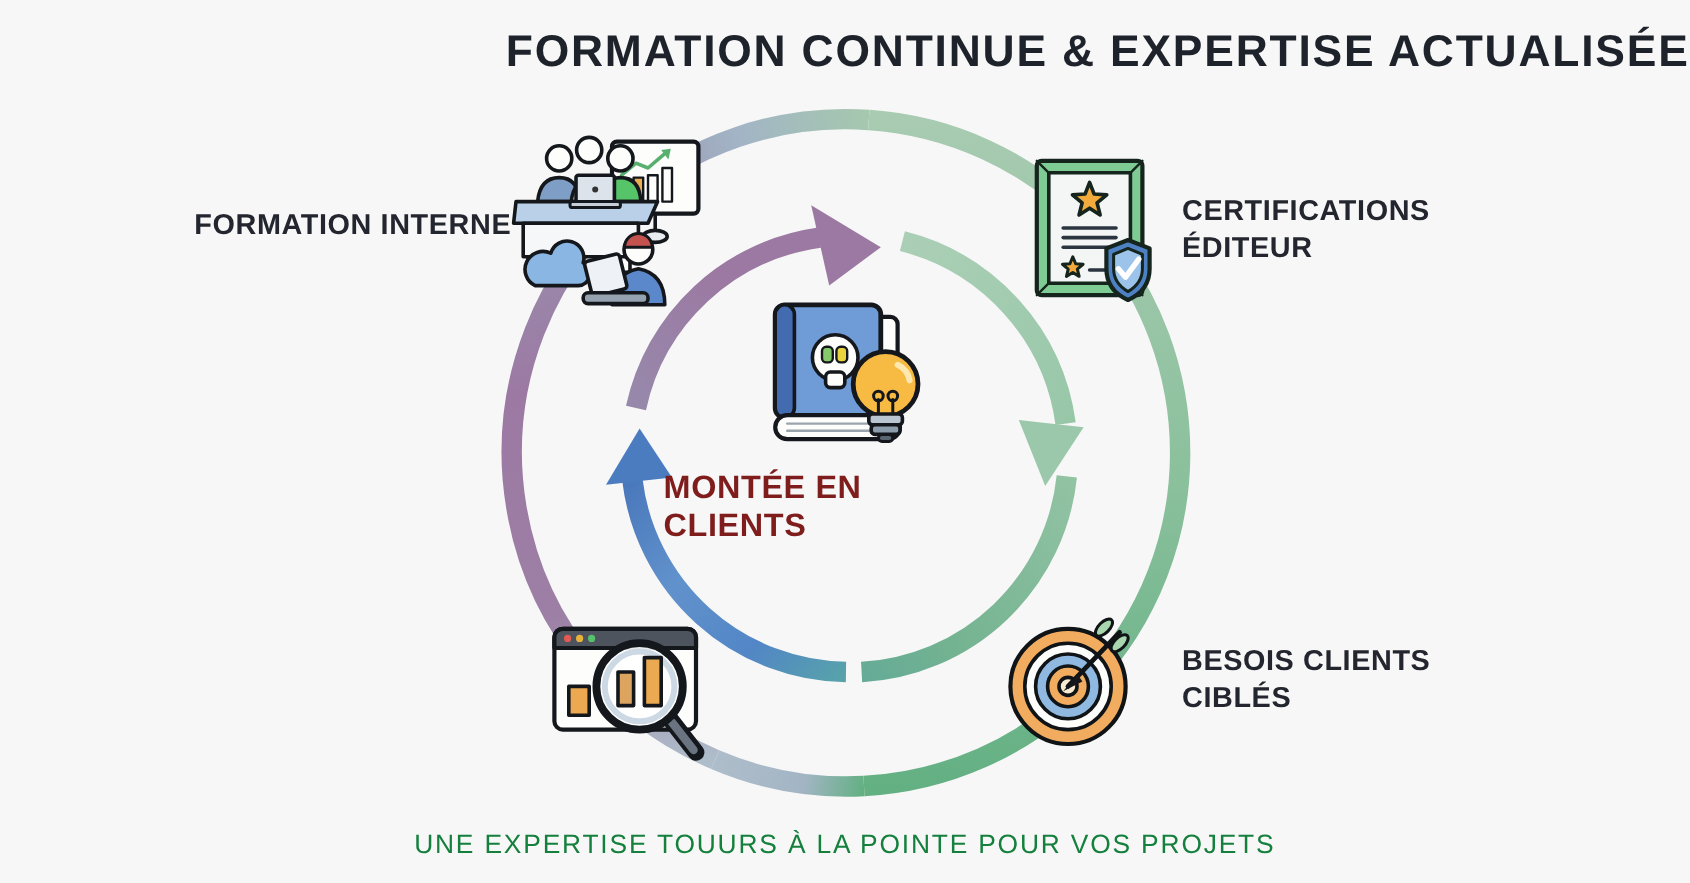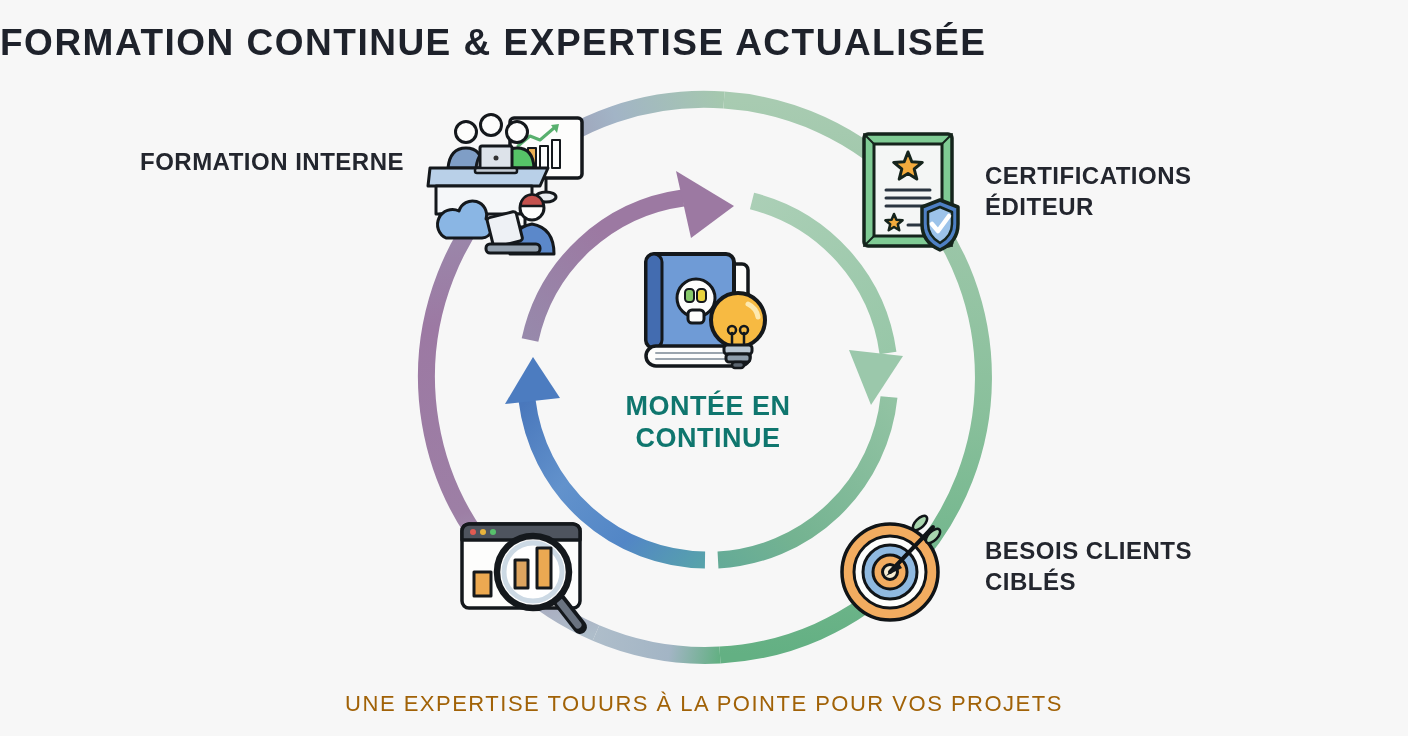--- a/index.html
+++ b/index.html
@@ -5,39 +5,39 @@
   html,body{margin:0;padding:0;}
   body{
     width:1408px;height:736px;
     background:#f7f7f7;
     font-family:"Liberation Sans", sans-serif;
     overflow:hidden;
   }
   .stage{position:relative;width:1408px;height:736px;}
   .title{
     position:absolute;top:22px;left:0;width:100%;
-    text-align:left;font-size:37px;font-weight:800;
+    text-align:right;font-size:37px;font-weight:800;
     letter-spacing:1.5px;color:#1e222b;white-space:nowrap;
   }
   .node-label{
     position:absolute;font-weight:700;font-size:24px;line-height:31px;
     letter-spacing:.5px;color:#23262e;white-space:nowrap;
   }
   .node-label span{display:block;}
-  .label-formation{left:118px;top:146px;width:308px;text-align:center;}
+  .label-formation{left:118px;top:172px;width:308px;text-align:right;}
   .label-cert{left:985px;top:160px;text-align:left;}
   .label-besoins{left:985px;top:535px;text-align:left;}
   .center-label{
-    position:absolute;left:553px;top:390px;width:310px;text-align:center;
-    font-weight:700;font-size:27px;line-height:32px;letter-spacing:.5px;color:#0f766e;
+    position:absolute;left:553px;top:390px;width:310px;
+    font-weight:700;font-size:27px;line-height:32px;letter-spacing:.5px;color:#7f1d1d;
   }
   .center-label span{display:block;}
   .footer{
     position:absolute;left:0;top:691px;width:100%;text-align:center;
-    font-size:22px;font-weight:400;letter-spacing:1.5px;color:#a16207;white-space:nowrap;
+    font-size:22px;font-weight:400;letter-spacing:1.5px;color:#15803d;white-space:nowrap;
   }
   svg.diagram{position:absolute;left:0;top:0;}
 </style>
 </head>
 <body>
 
 <div class="stage">
 
   <div class="title">FORMATION CONTINUE &amp; EXPERTISE ACTUALISÉE</div>
 
@@ -223,18 +223,18 @@
     <span>CIBLÉS</span>
   </div>
 
   <div class="node-label label-cert">
     <span>CERTIFICATIONS</span>
     <span>ÉDITEUR</span>
   </div>
 
   <div class="center-label">
     <span>MONTÉE EN</span>
-    <span>CONTINUE</span>
+    <span>CLIENTS</span>
   </div>
 
   <div class="footer">UNE EXPERTISE TOUURS À LA POINTE POUR VOS PROJETS</div>
 
 </div>
 
 </body></html>

